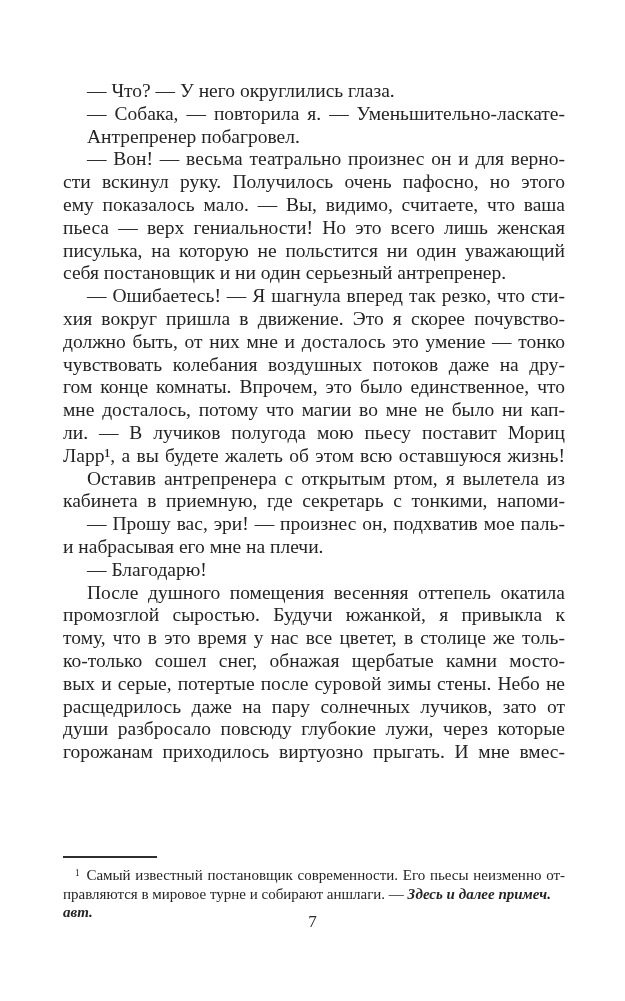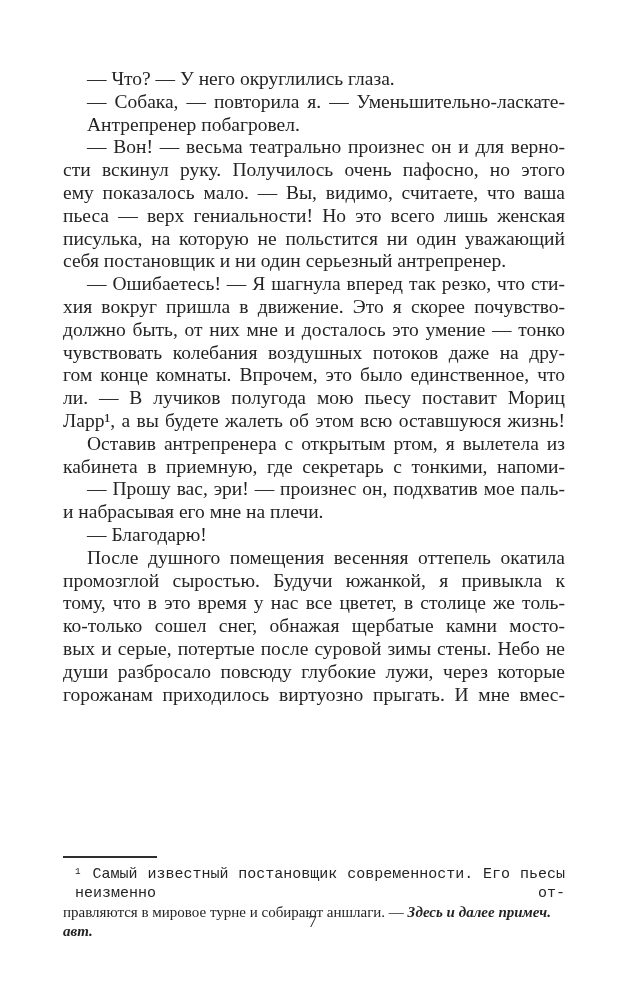--- a/index.html
+++ b/index.html
@@ -12,21 +12,21 @@
     width: 625px;
     height: 1001px;
     background: #ffffff;
     overflow: hidden;
     font-family: "Liberation Serif", "DejaVu Serif", serif;
     color: #242424;
   }
   .text-block {
     position: absolute;
     left: 63px;
-    top: 68px;
+    top: 80px;
     width: 502px;
     font-size: 19.5px;
     line-height: 22.8px;
   }
   .line {
     text-align: justify;
     text-align-last: justify;
     white-space: normal;
   }
   .line.last {
@@ -48,21 +48,20 @@
     position: absolute;
     left: 63px;
     top: 866px;
     width: 502px;
     font-size: 15px;
     line-height: 18.6px;
   }
   .fn-line.just {
     text-align: justify;
     text-align-last: justify;
-    font-family: Liberation Mono, monospace;
   }
   .fn-line.indent-sm {
     padding-left: 12px;
   }
   .fn-line sup {
     font-size: 0.62em;
     line-height: 0;
     vertical-align: 0.45em;
     margin-right: 2px;
   }
@@ -92,32 +91,34 @@
       <div class="line">сти вскинул руку. Получилось очень пафосно, но этого</div>
       <div class="line">ему показалось мало. — Вы, видимо, считаете, что ваша</div>
       <div class="line">пьеса — верх гениальности! Но это всего лишь женская</div>
       <div class="line">писулька, на которую не польстится ни один уважающий</div>
       <div class="line last">себя постановщик и ни один серьезный антрепренер.</div>
       <div class="line indent">— Ошибаетесь! — Я шагнула вперед так резко, что сти-</div>
       <div class="line">хия вокруг пришла в движение. Это я скорее почувство-</div>
       <div class="line">должно быть, от них мне и досталось это умение — тонко</div>
       <div class="line">чувствовать колебания воздушных потоков даже на дру-</div>
       <div class="line">гом конце комнаты. Впрочем, это было единственное, что</div>
+      <div class="line">мне досталось, потому что магии во мне не было ни кап-</div>
       <div class="line">ли. — В лучиков полугода мою пьесу поставит Мориц</div>
       <div class="line">Ларр¹, а вы будете жалеть об этом всю оставшуюся жизнь!</div>
       <div class="line indent">Оставив антрепренера с открытым ртом, я вылетела из</div>
       <div class="line">кабинета в приемную, где секретарь с тонкими, напоми-</div>
       <div class="line indent">— Прошу вас, эри! — произнес он, подхватив мое паль-</div>
       <div class="line last">и набрасывая его мне на плечи.</div>
       <div class="line last indent">— Благодарю!</div>
       <div class="line indent">После душного помещения весенняя оттепель окатила</div>
       <div class="line">промозглой сыростью. Будучи южанкой, я привыкла к</div>
       <div class="line">тому, что в это время у нас все цветет, в столице же толь-</div>
       <div class="line">ко-только сошел снег, обнажая щербатые камни мосто-</div>
       <div class="line">вых и серые, потертые после суровой зимы стены. Небо не</div>
+      <div class="line">расщедрилось даже на пару солнечных лучиков, зато от</div>
       <div class="line">души разбросало повсюду глубокие лужи, через которые</div>
       <div class="line">горожанам приходилось виртуозно прыгать. И мне вмес-</div>
     </div>
   <div class="footnote-rule"></div>
   <div class="footnote">
       <div class="fn-line just indent-sm"><sup>1</sup><span> Самый известный постановщик современности. Его пьесы неизменно от-</span></div>
       <div class="fn-line"><span>правляются в мировое турне и собирают аншлаги. — </span><span class="em">Здесь и далее примеч. авт.</span></div>
     </div>
   <div class="page-number">7</div>
 </div>

